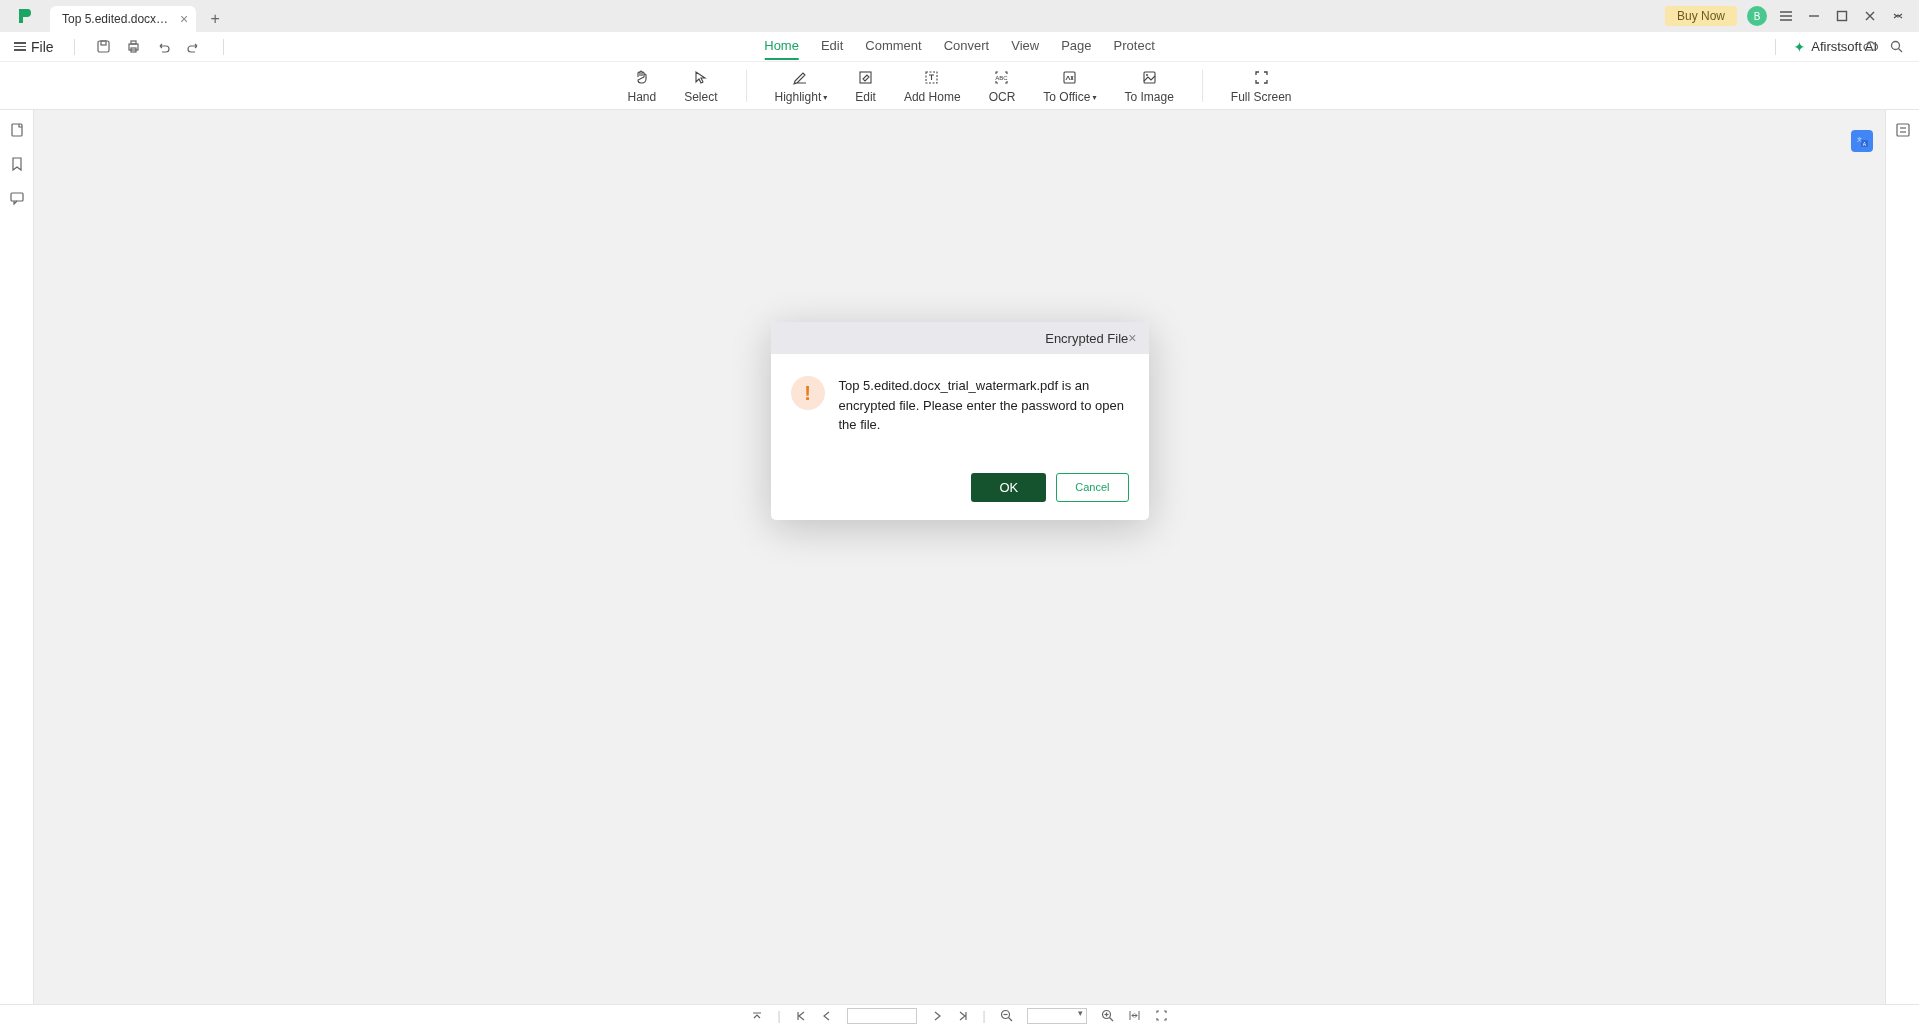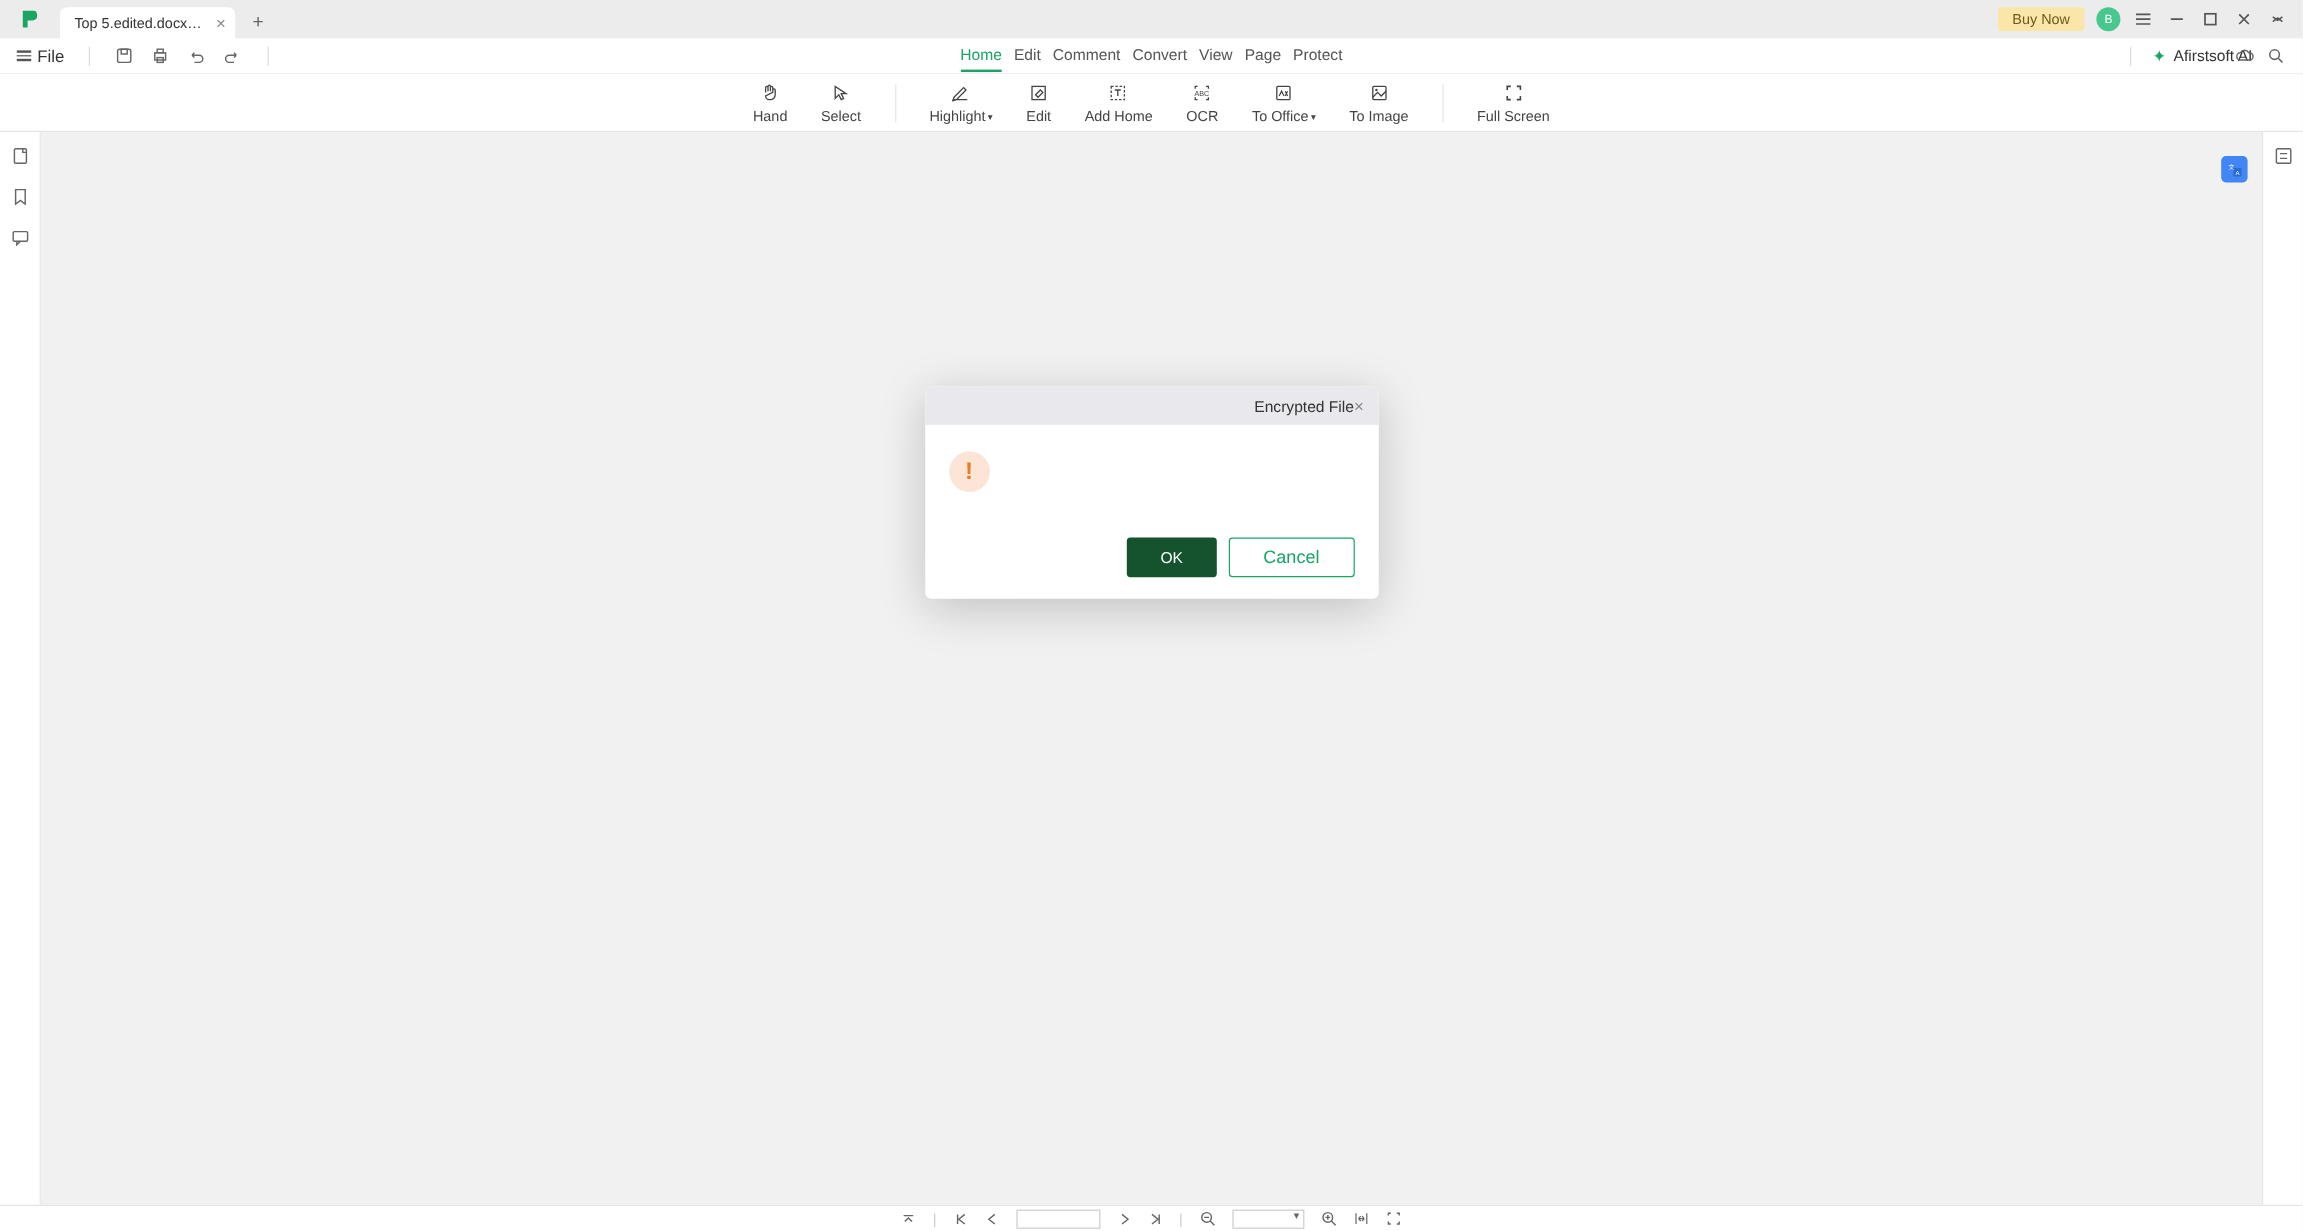--- a/index.html
+++ b/index.html
@@ -20,21 +20,21 @@
 .win-btn { width: 18px; height: 18px; display: flex; align-items: center; justify-content: center; color: #555; cursor: pointer; }
 
 
 .menu-bar { height: 30px; background: #fff; display: flex; align-items: center; padding: 0 14px; border-bottom: 1px solid #eee; }
 .file-group { display: flex; align-items: center; gap: 12px; }
 .file-btn { display: flex; align-items: center; gap: 5px; font-size: 14px; color: #333; cursor: pointer; }
 .hamburger { display: flex; flex-direction: column; gap: 2px; }
 .hamburger span { width: 12px; height: 1.5px; background: #555; }
 .divider-v { width: 1px; height: 16px; background: #ddd; margin: 0 8px; }
 .icon-btn { color: #666; cursor: pointer; display: flex; align-items: center; justify-content: center; width: 18px; height: 18px; }
-.menu-tabs { display: flex; gap: 10px; position: absolute; left: 50%; transform: translateX(-50%); }
+.menu-tabs { display: flex; gap: 22px; position: absolute; left: 50%; transform: translateX(-50%); }
 .menu-tab { font-size: 13px; color: #555; cursor: pointer; padding: 5px 0; }
 .menu-tab.active { color: #1aa564; border-bottom: 2px solid #1aa564; }
 .menu-right { margin-left: auto; display: flex; align-items: center; gap: 10px; }
 .ai-btn { display: flex; align-items: center; gap: 6px; font-size: 13px; color: #333; cursor: pointer; }
 .sparkle { color: #1aa564; font-size: 14px; }
 
 
 .toolbar { height: 48px; background: #fff; display: flex; align-items: center; justify-content: center; gap: 28px; border-bottom: 1px solid #e5e5e5; }
 .tool-btn { display: flex; flex-direction: column; align-items: center; gap: 3px; cursor: pointer; color: #444; }
 .tool-btn .tool-icon { font-size: 17px; height: 20px; display: flex; align-items: center; }
@@ -66,21 +66,21 @@
 .dialog-body { padding: 22px 20px 18px; }
 .dialog-msg { display: flex; gap: 14px; margin-bottom: 20px; }
 .warn-icon { width: 34px; height: 34px; border-radius: 50%; background: #fce5d6; color: #e67e22; display: flex; align-items: center; justify-content: center; font-size: 20px; font-weight: bold; flex-shrink: 0; }
 .msg-text { font-size: 13px; color: #222; line-height: 1.5; }
 .pwd-wrap { position: relative; }
 .pwd-input { width: 100%; height: 30px; border: 1px solid #1aa564; border-radius: 3px; padding: 0 32px 0 10px; font-size: 13px; outline: none; }
 .pwd-input::placeholder { color: #aaa; }
 .eye-icon { position: absolute; right: 10px; top: 50%; transform: translateY(-50%); color: #999; cursor: pointer; font-size: 14px; }
 .dialog-footer { padding: 0 20px 18px; display: flex; justify-content: flex-end; gap: 10px; }
 .btn-ok { background: #14532d; color: #fff; border: none; padding: 7px 28px; border-radius: 3px; font-size: 13px; cursor: pointer; }
-.btn-cancel { background: #fff; color: #1aa564; border: 1px solid #1aa564; padding: 7px 28px; border-radius: 3px; font-size: 15px; cursor: pointer; }
+.btn-cancel { background: #fff; color: #1aa564; border: 1px solid #1aa564; padding: 7px 18px; border-radius: 3px; font-size: 11px; cursor: pointer; }
 
 svg { display: block; }
 </style>
 </head>
 <body>
 
 <div class="title-bar">
   <div class="logo">
     <span class="logo-icon">
       <svg width="18" height="18" viewBox="0 0 18 18">
@@ -380,20 +380,21 @@
 
 <div class="dialog-overlay">
   <div class="dialog">
     <div class="dialog-header">
       <span>Encrypted File</span>
       <span class="dialog-close">×</span>
     </div>
     <div class="dialog-body">
       <div class="dialog-msg">
         <div class="warn-icon">!</div>
+        <div class="msg-text">Top 5.edited.docx_trial_watermark.pdf is an encrypted file. Please enter the password to open the file.</div>
       </div>
     </div>
     <div class="dialog-footer">
       <button class="btn-ok">OK</button>
       <button class="btn-cancel">Cancel</button>
     </div>
   </div>
 </div>
 
 </body></html>

